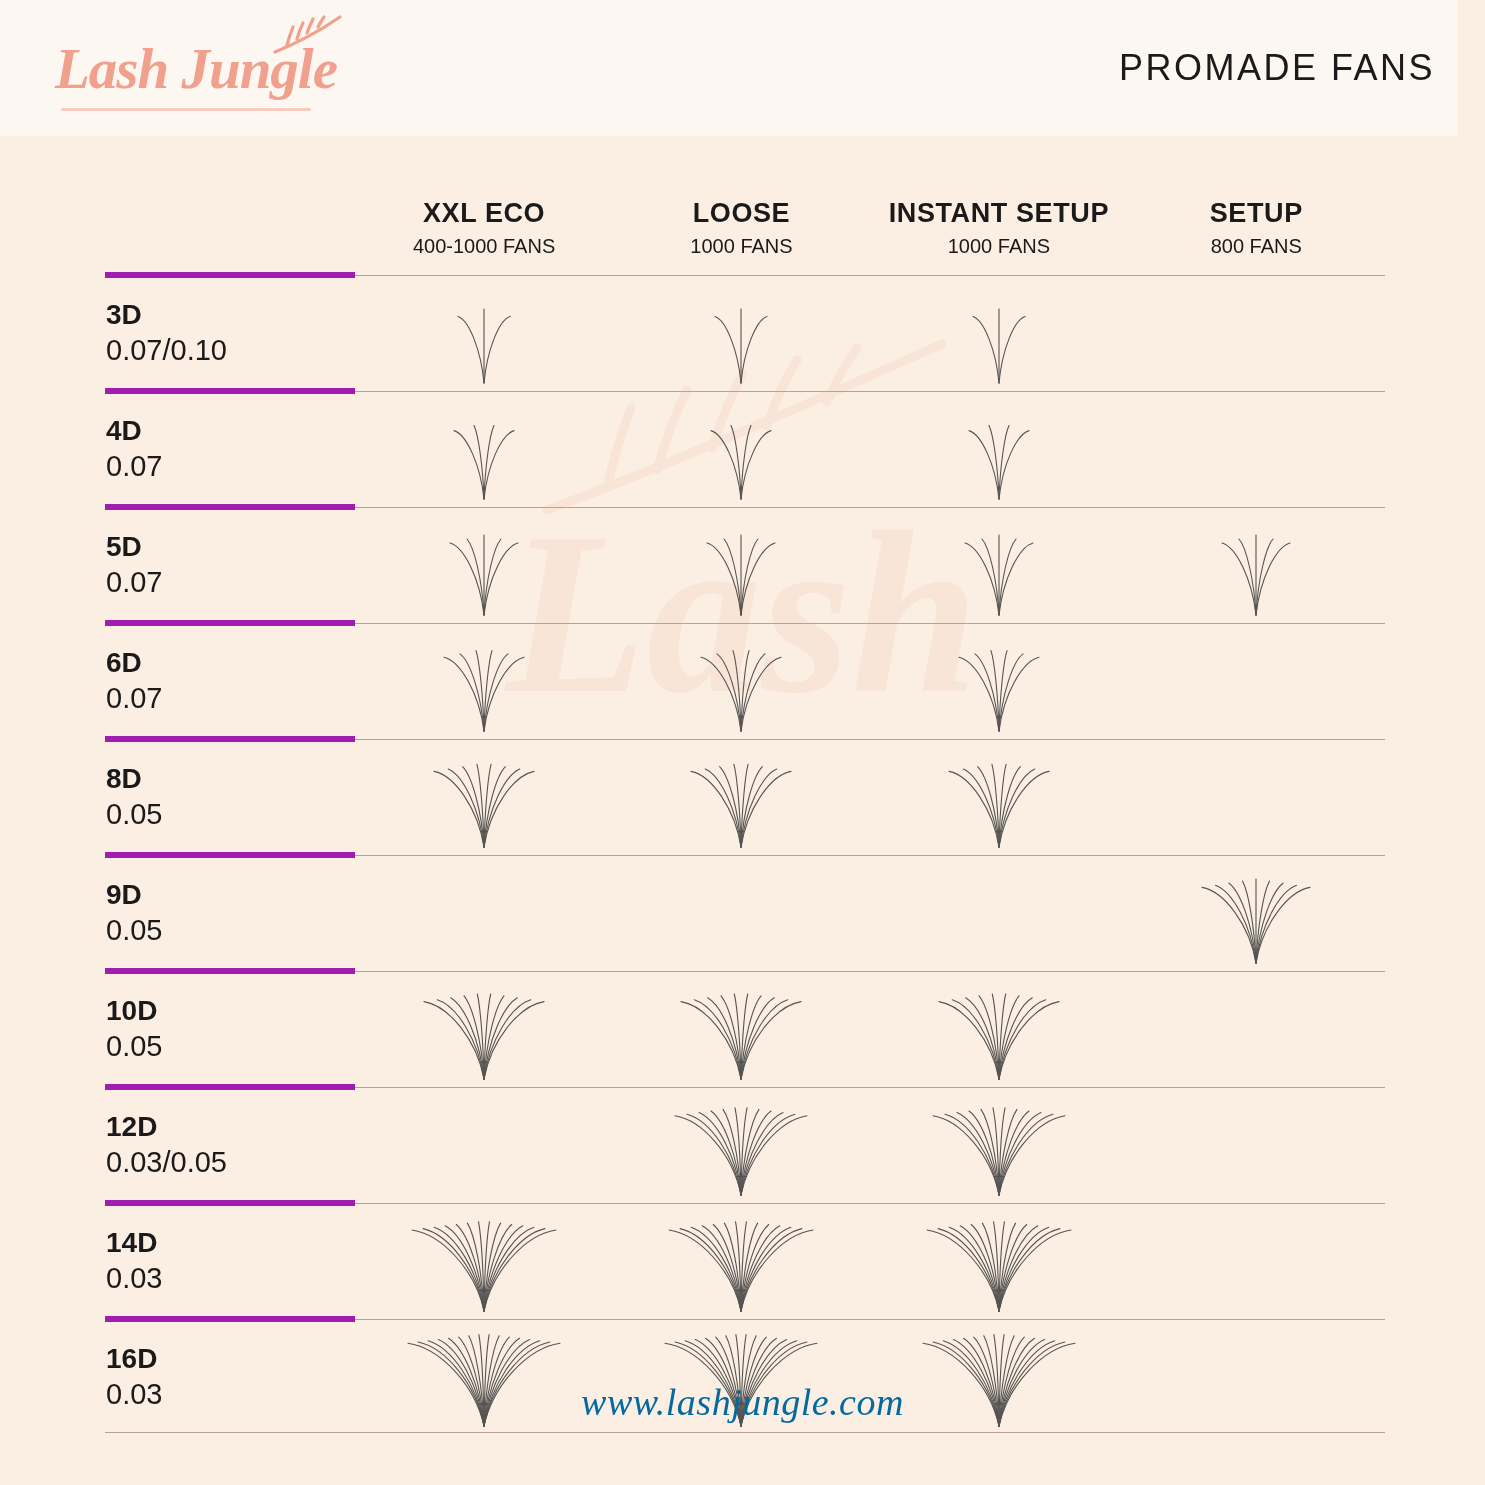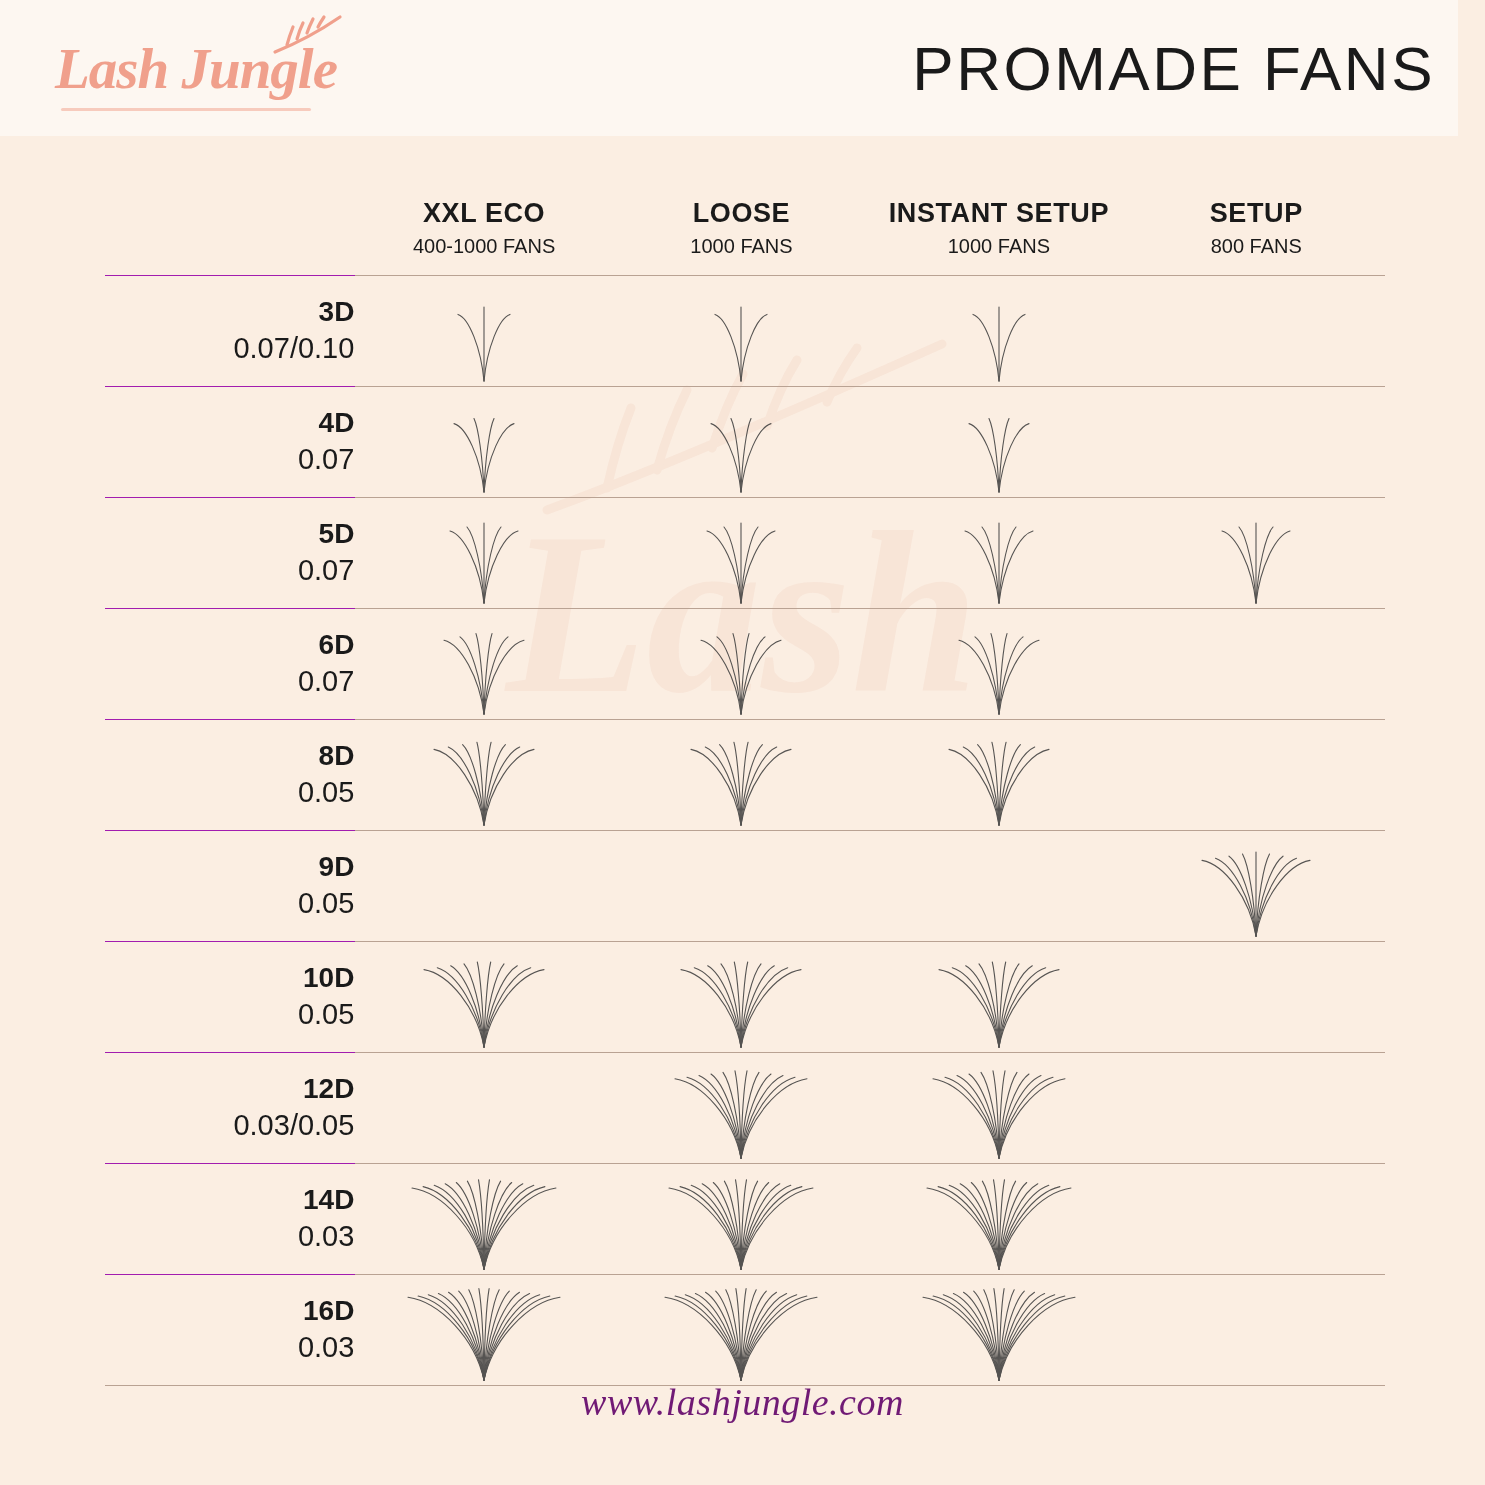--- a/index.html
+++ b/index.html
@@ -57,21 +57,21 @@
     position: absolute;
     left: 6px;
     bottom: -14px;
     width: 250px;
     height: 3px;
     background: #f6c3b4;
     border-radius: 2px;
     opacity: .85;
   }
   .page-title {
-    font-size: 62px;
+    font-size: 36px;
     letter-spacing: 2.5px;
     color: #1a1a1a;
     font-weight: 400;
   }
 
   
   .watermark {
     position: absolute;
     left: 0; top: 330px;
     width: 1485px;
@@ -128,23 +128,23 @@
     letter-spacing: .6px;
     line-height: 1.25;
   }
   .col-sub {
     font-size: 20px;
     color: #1a1a1a;
     line-height: 1.3;
     margin-top: 2px;
   }
   td.row-label {
-    text-align: right;
+    text-align: left;
     vertical-align: middle;
-    border-top: 1px solid #a21caf;
+    border-top: 6px solid #a21caf;
     height: 108px;
   }
   td.cell {
     border-top: 1px solid #b9a293;
     text-align: center;
     vertical-align: middle;
     height: 108px;
   }
   tr.last td { border-bottom: 1px solid #b9a293; }
   .row-d {
@@ -174,21 +174,21 @@
     left: 0;
     top: 1380px;
     width: 1485px;
     text-align: center;
     z-index: 3;
   }
   .footer-url {
     font-family: "Liberation Serif", serif;
     font-style: italic;
     font-size: 38px;
-    color: #701a75;
+    color: #0369a1;
     letter-spacing: .5px;
   }
 </style>
 </head>
 <body>
 
 <div class="page">
 
   <div class="header">
     <div class="brand">

